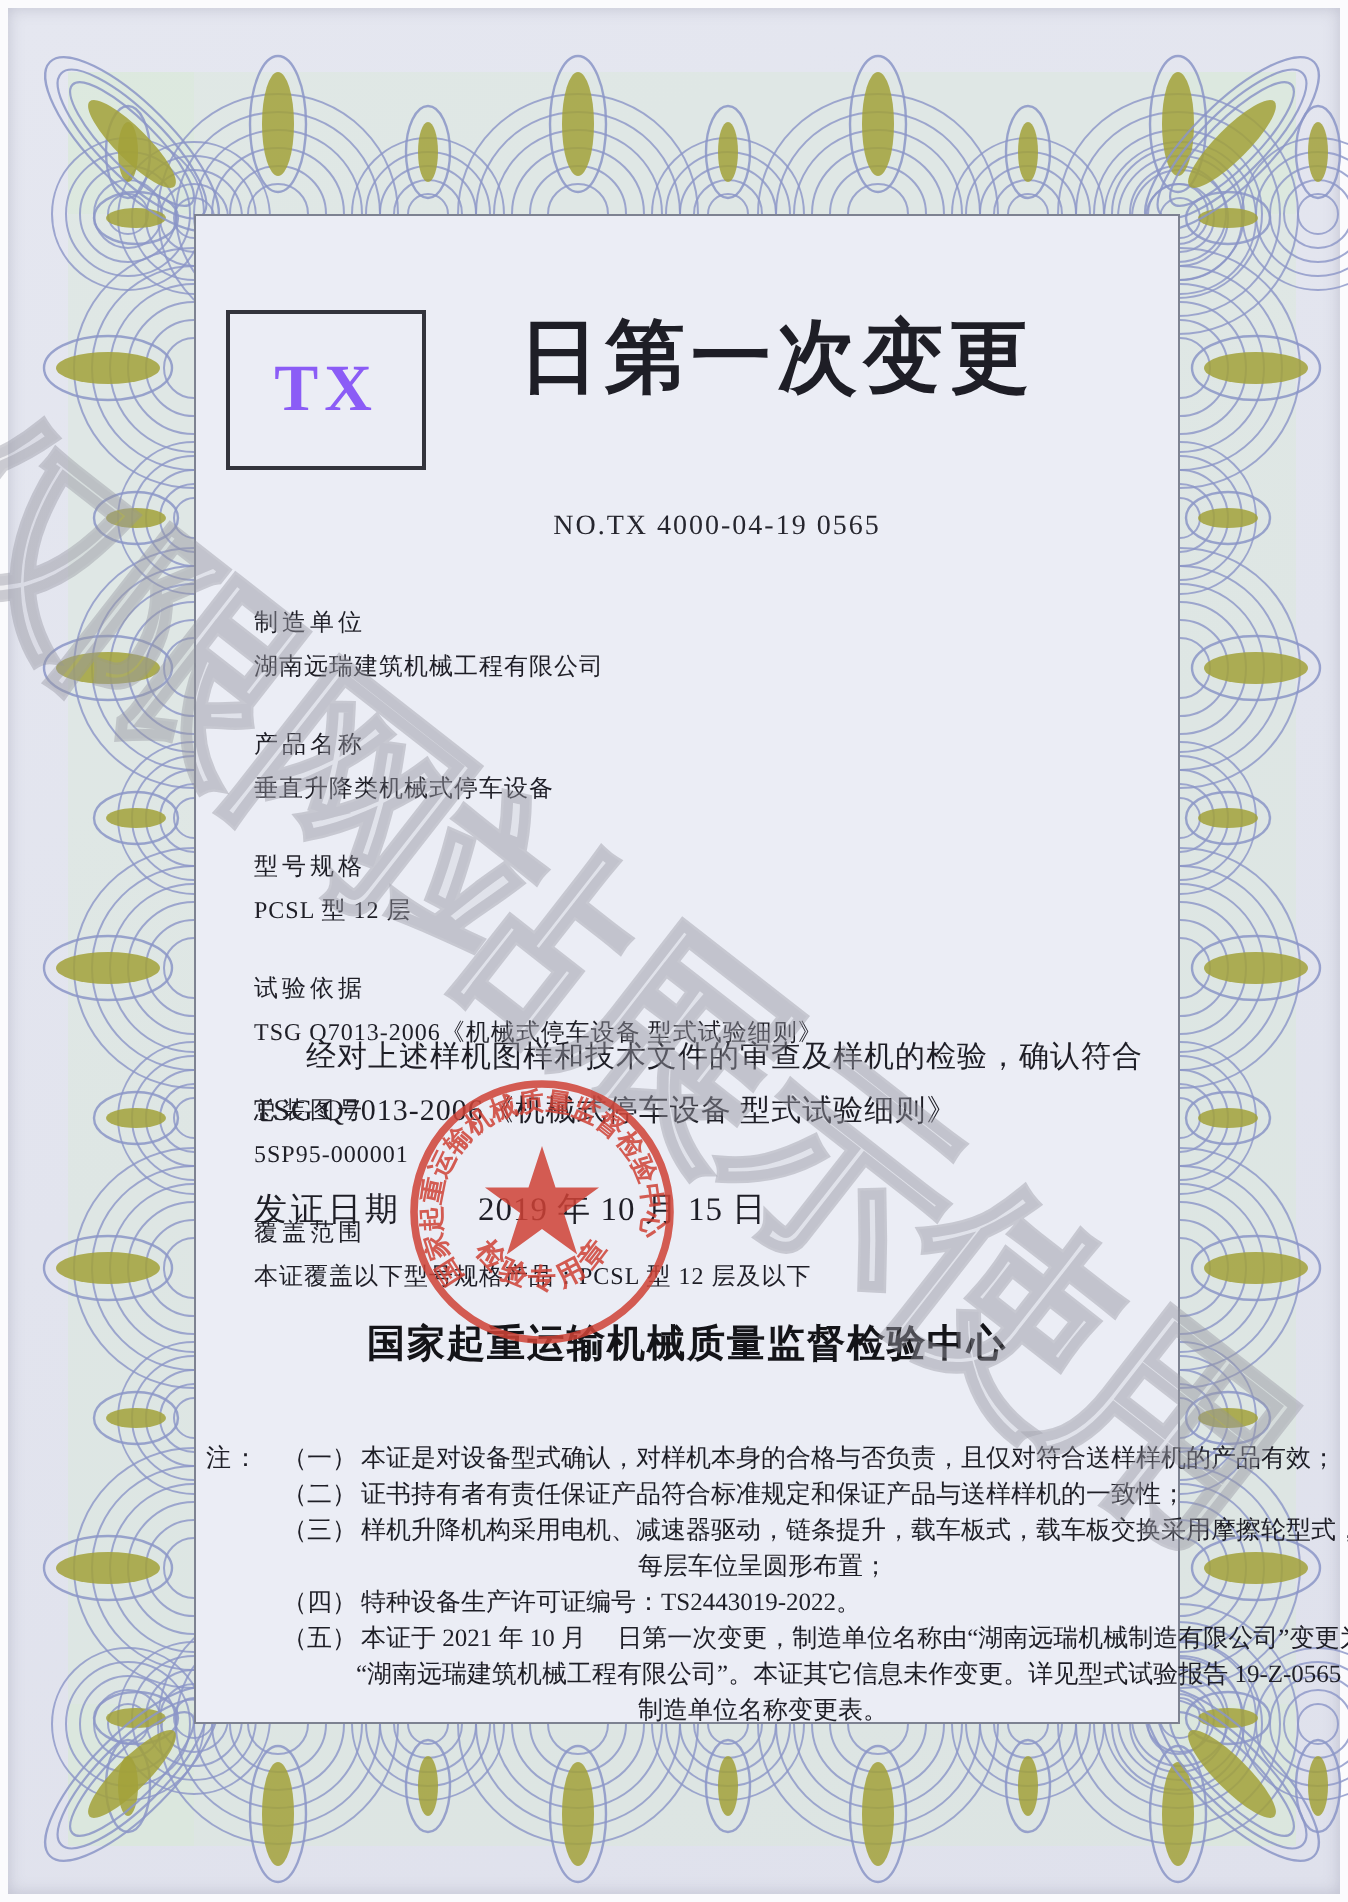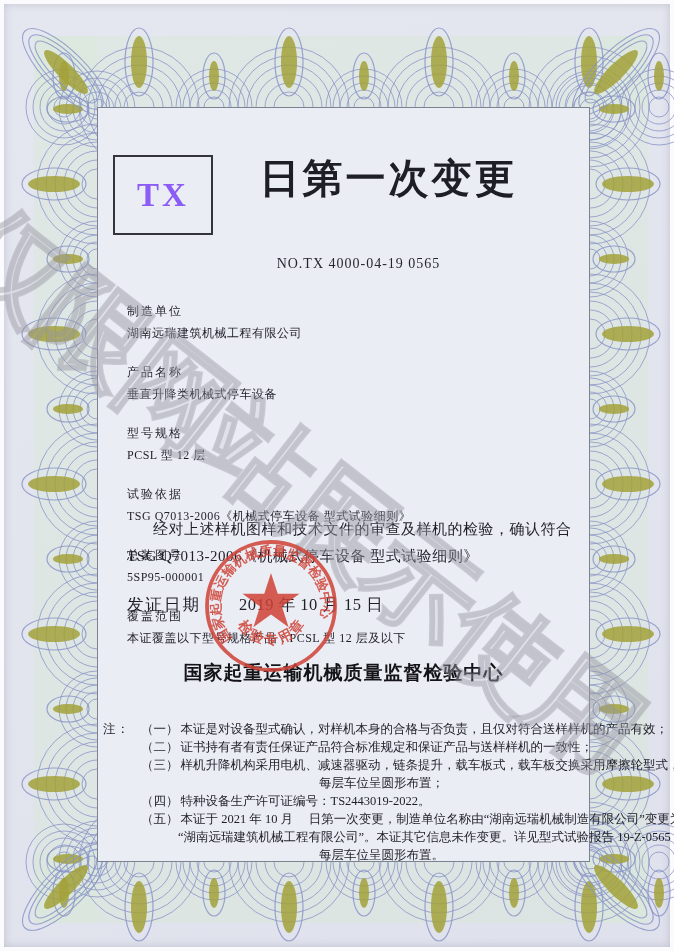--- a/index.html
+++ b/index.html
@@ -439,21 +439,21 @@
       <div class="notes">
         <span class="notes-label">注：</span>
         <div id="notes-lines">
             <div class="note-line"><span class="note-prefix">（一）</span><span>本证是对设备型式确认，对样机本身的合格与否负责，且仅对符合送样样机的产品有效；</span></div>
             <div class="note-line"><span class="note-prefix">（二）</span><span>证书持有者有责任保证产品符合标准规定和保证产品与送样样机的一致性；</span></div>
             <div class="note-line"><span class="note-prefix">（三）</span><span>样机升降机构采用电机、减速器驱动，链条提升，载车板式，载车板交换采用摩擦轮型式，</span></div>
             <div class="note-line cont"><span>每层车位呈圆形布置；</span></div>
             <div class="note-line"><span class="note-prefix">（四）</span><span>特种设备生产许可证编号：TS2443019-2022。</span></div>
             <div class="note-line"><span class="note-prefix">（五）</span><span>本证于 2021 年 10 月　 日第一次变更，制造单位名称由“湖南远瑞机械制造有限公司”变更为</span></div>
             <div class="note-line cont"><span>“湖南远瑞建筑机械工程有限公司”。本证其它信息未作变更。详见型式试验报告 19-Z-0565</span></div>
-            <div class="note-line cont"><span>每层车位呈圆形布置。</span></div>
+            <div class="note-line cont"><span>制造单位名称变更表。</span></div>
           </div>
       </div>
     </div>
 
     <div class="watermark">仅限网站展示使用</div>
 
     <svg class="seal-svg" width="674" height="951" viewBox="0 0 674 951">
       <defs>
         <path id="seal-top-path" d="M 227.93 634.78 A 51 51 0 1 1 306.07 634.78" fill="none"></path>
         <path id="seal-bottom-path" d="M 234.09 621 A 38 38 0 0 0 299.91 621" fill="none"></path>

